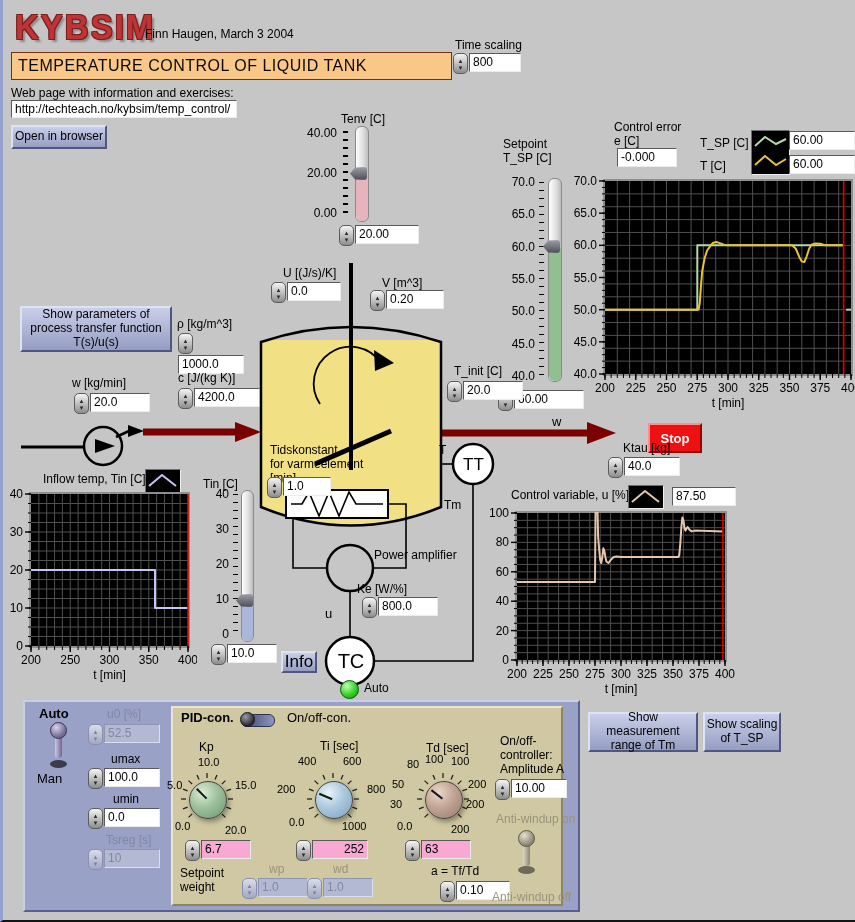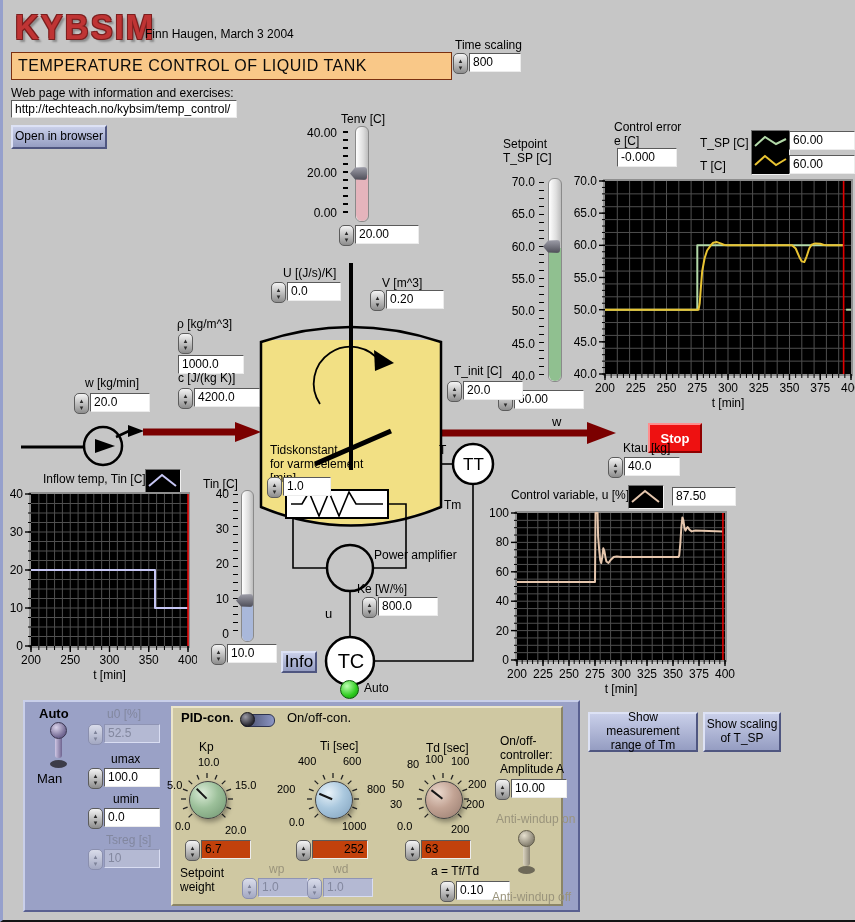--- a/index.html
+++ b/index.html
@@ -5,21 +5,21 @@
   html,body{margin:0;padding:0;background:#9a9a9a;font-family:"Liberation Sans",sans-serif;}
   #root{position:relative;width:855px;height:922px;background:#c6c6c6;overflow:hidden;
         border-left:3px solid #96a0cc;border-bottom:2px solid #141414;box-sizing:border-box;}
   .abs{position:absolute;}
   .lbl{position:absolute;font-size:12px;color:#000;white-space:nowrap;}
   .lbl13{position:absolute;font-size:13px;color:#000;white-space:nowrap;}
   .dim{color:#82879f;}
   .dimtan{color:#9a947c;}
   .fld{background:#fff;border:1px solid;border-color:#5a5a5a #ececec #ececec #5a5a5a;
        font-size:12px;color:#000;height:15px;line-height:15px;padding:1px 3px;white-space:nowrap;overflow:hidden;}
-  .fldy{background:#c2410c;}
+  .fldy{background:#f9a8d4;}
   .fldg{background:#b4b9d3;color:#83889f;border-color:#8f94b4 #d9ddf2 #d9ddf2 #8f94b4;}
   .frow{position:absolute;display:flex;align-items:flex-start;gap:1px;}
   .spin{width:13px;height:19px;border-radius:5px;background:linear-gradient(#f4f4f4,#8d8d8d);
         border:1px solid #5c5c5c;display:flex;flex-direction:column;align-items:center;justify-content:center;color:#2a2a2a;}
   .spin span{font-size:7px;line-height:7px;}
   .spin.off{background:linear-gradient(#d9dcea,#a3a8c2);color:#7d8298;border-color:#8a8fae;}
   .btn3d{position:absolute;background:linear-gradient(180deg,#c9cfe9,#959dc2);
          border:2px solid;border-color:#dde2f5 #4f5680 #4f5680 #dde2f5;color:#000;
          font-size:12px;text-align:center;display:flex;align-items:center;justify-content:center;cursor:pointer;line-height:1.15;}
   .titlebar{position:absolute;background:#f9c888;border:1px solid #7a3010;color:#0a0a0a;
@@ -583,30 +583,31 @@
       </svg>
   </div>
   <div class="lbl" style="left:508px;top:488px;">Control variable, u [%]</div>
   <div class="legendbox" style="left:625px;top:485px;width:34px;height:22px;">
     <svg width="34" height="22">
         <polyline points="3,16 16,5 30,16" fill="none" stroke-width="2" stroke="#e5c6ad"></polyline>
       </svg>
   </div>
   <div class="fld abs" style="left:669px;top:487px;width:56px;">87.50</div>
 
+  <div class="btn3d" style="left:17px;top:306px;width:148px;height:42px;">Show parameters of process transfer function T(s)/u(s)</div>
 
   <div class="lbl" style="left:174px;top:317px;">ρ [kg/m^3]</div>
   <div class="frow" style="left:175px;top:333px;flex-direction:column;">
     <div class="spin">
         <span>▴</span>
         <span>▾</span>
       </div>
     <div class="fld" style="width:58px;">1000.0</div>
   </div>
-  <div class="lbl" style="left:82px;top:376px;">w [kg/min]</div>
+  <div class="lbl" style="left:69px;top:376px;">w [kg/min]</div>
   <div class="frow" style="left:71px;top:393px;">
     <div class="spin">
         <span>▴</span>
         <span>▾</span>
       </div>
     <div class="fld" style="width:52px;">20.0</div>
   </div>
   <div class="lbl" style="left:175px;top:371px;">c [J/(kg K)]</div>
   <div class="frow" style="left:175px;top:388px;">
     <div class="spin">

